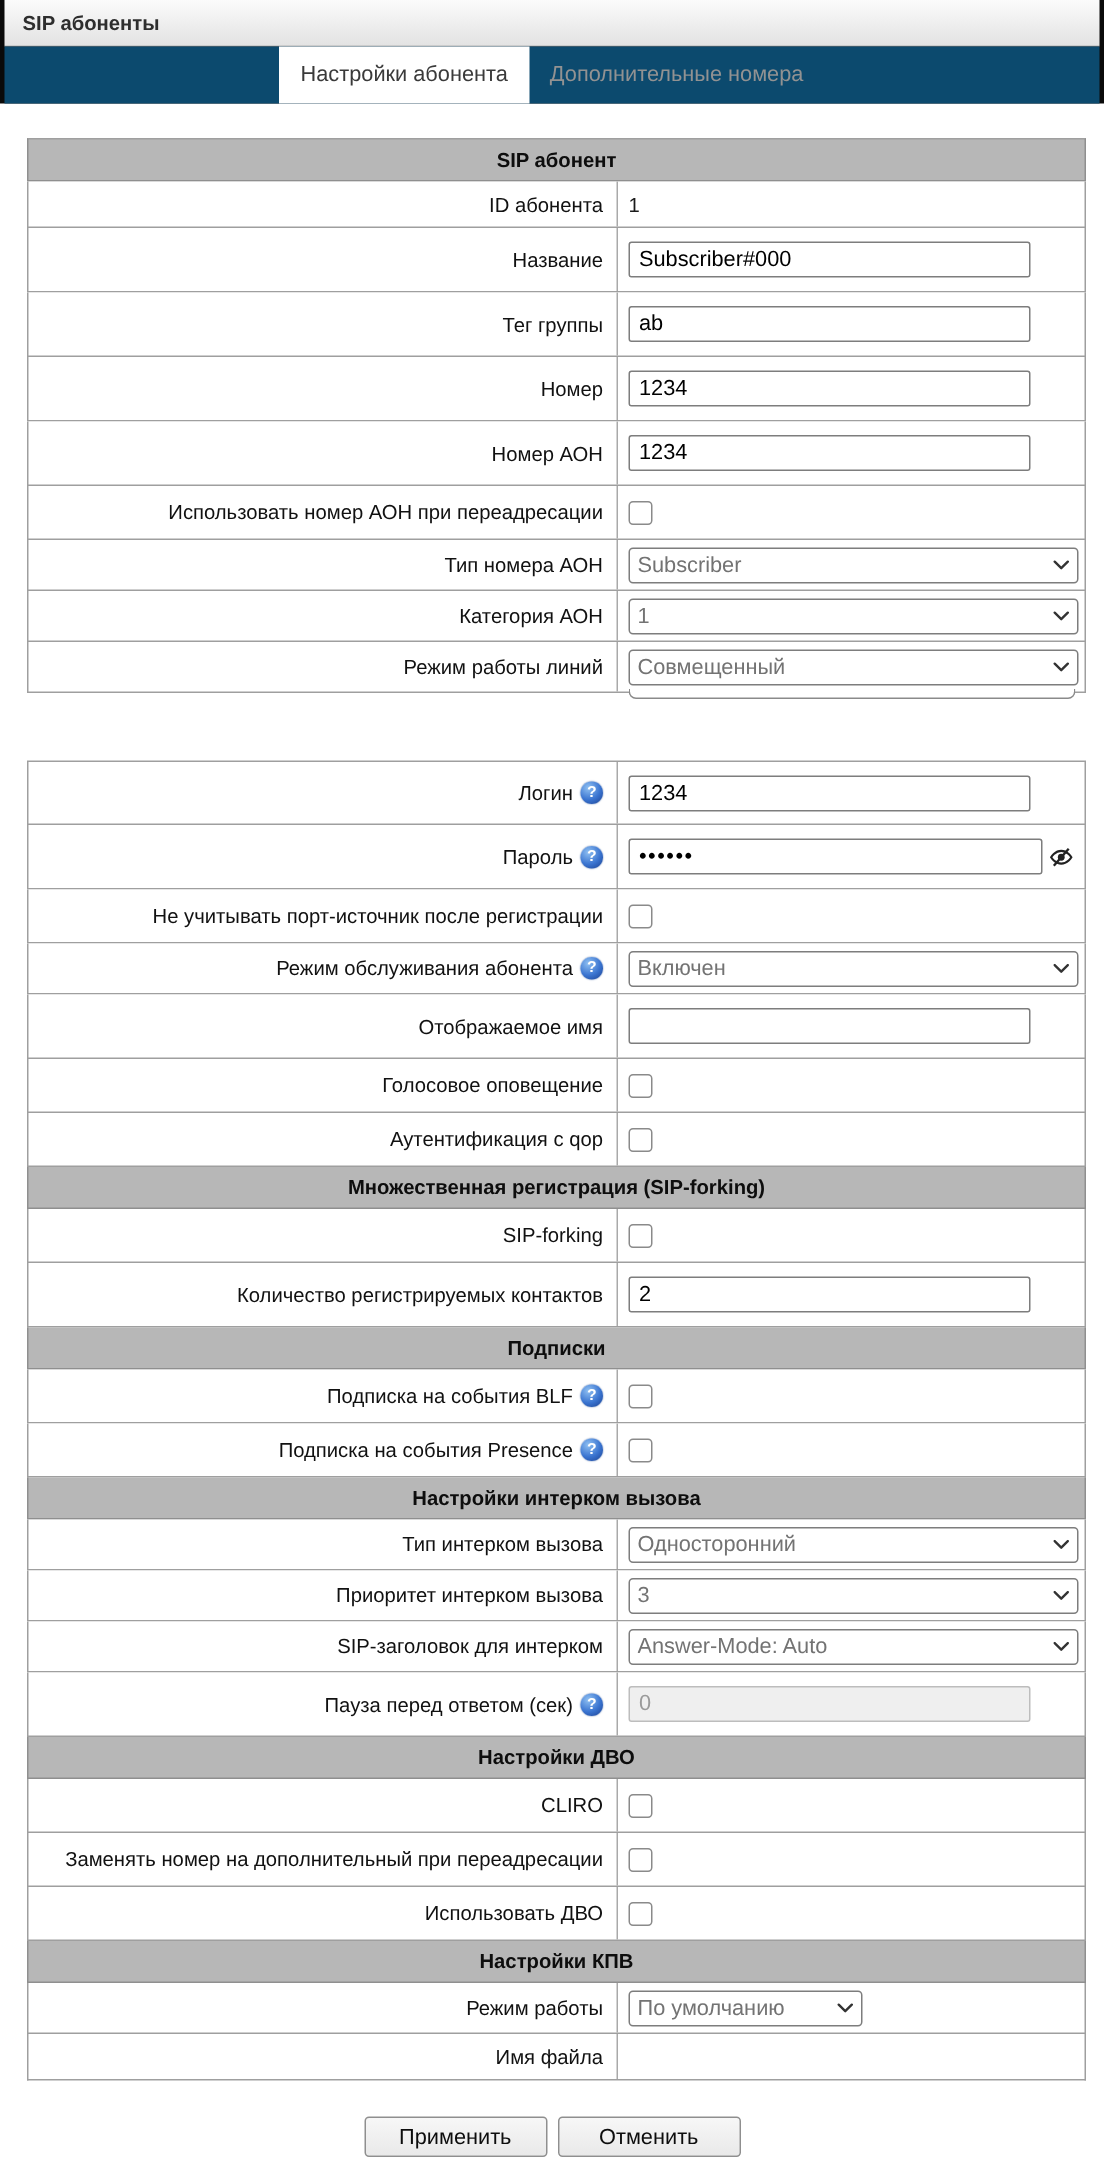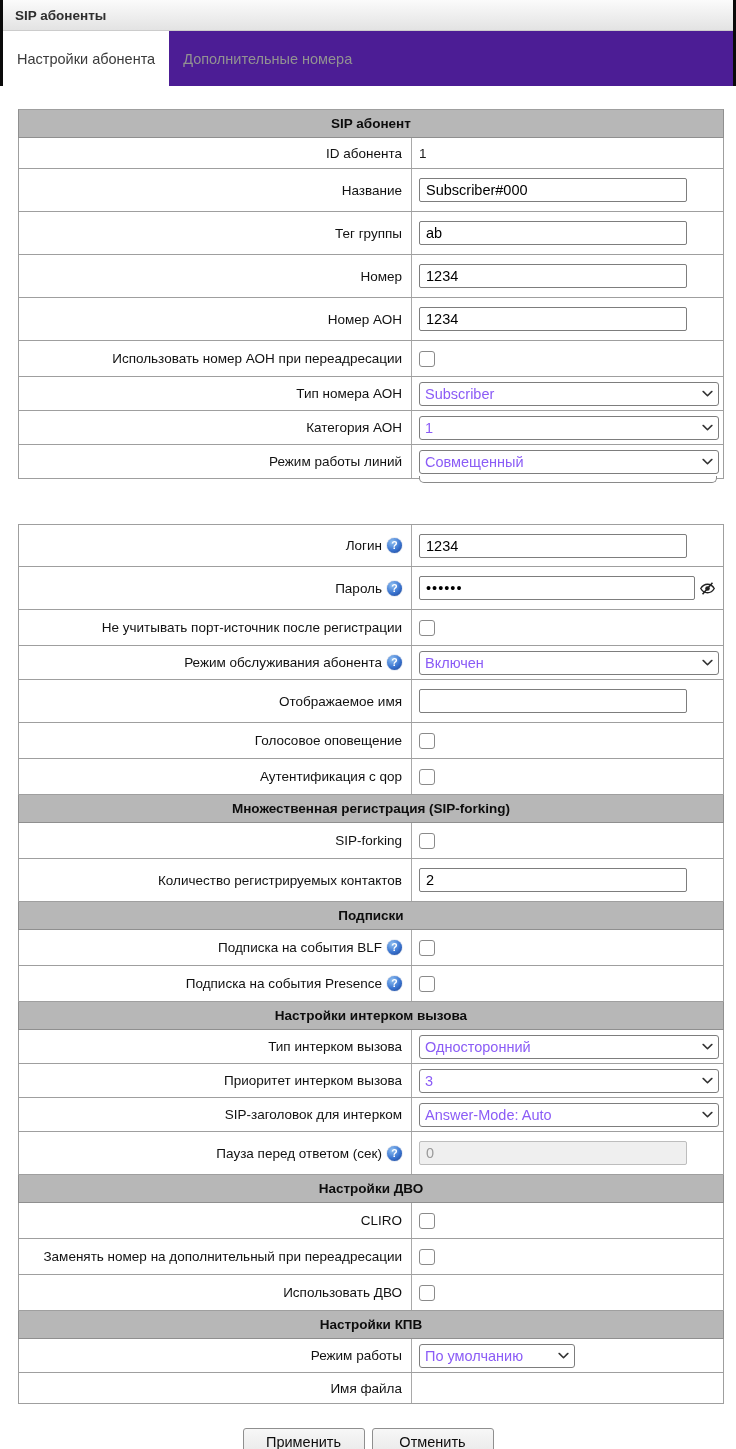--- a/index.html
+++ b/index.html
@@ -13,22 +13,22 @@
   
   .header-frame { background: #0a0a0a; padding: 0 3px; }
   .titlebar {
     height: 31px; line-height: 31px;
     background: linear-gradient(#fbfbfb, #e3e3e3);
     border-bottom: 1px solid #cccccc;
     font-size: 13.5px; font-weight: bold; color: #2e2e2e;
     padding-left: 12px;
   }
   .tabbar {
-    height: 55px; background: #4c1d95;
-    display: flex; align-items: stretch;
+    height: 38px; background: #0c4a6e;
+    display: flex; align-items: stretch; justify-content: center;
   }
   .tab {
     display: flex; align-items: center;
     padding: 0 14px; font-size: 14.5px; cursor: default;
     color: #929292; white-space: nowrap;
   }
   .tab.active { background: #ffffff; color: #3a3a3a; }
 
   
   .content { background: #fff; padding-bottom: 20px; }
@@ -60,21 +60,21 @@
     font-family: "Liberation Sans", sans-serif; font-size: 14.5px; color: #000;
     border: 1px solid #7d7d7d; border-radius: 2px; background: #fff; outline: none;
   }
   input.pwd { width: 276px; letter-spacing: 1px; }
   input.dis { background: #efefef; color: #9a9a9a; border-color: #bdbdbd; }
 
   .selwrap { position: relative; width: 300px; }
   .selwrap.small { width: 156px; }
   select {
     width: 100%; height: 24px; padding: 1px 22px 1px 5px;
-    font-family: "Liberation Sans", sans-serif; font-size: 14.5px; color: #8b5cf6;
+    font-family: "Liberation Sans", sans-serif; font-size: 14.5px; color: #737373;
     border: 1px solid #7d7d7d; border-radius: 3px; background: #fff;
     appearance: none; -webkit-appearance: none; outline: none;
   }
   .chev {
     position: absolute; right: 6px; top: 50%; transform: translateY(-50%);
     pointer-events: none; display: flex;
   }
 
   input[type="checkbox"] {
     appearance: none; -webkit-appearance: none;

